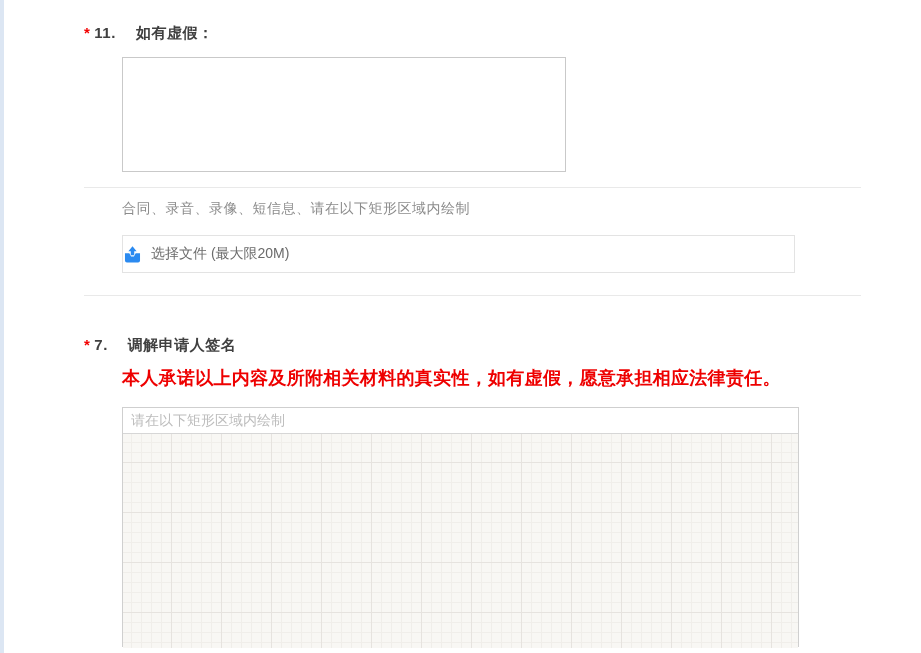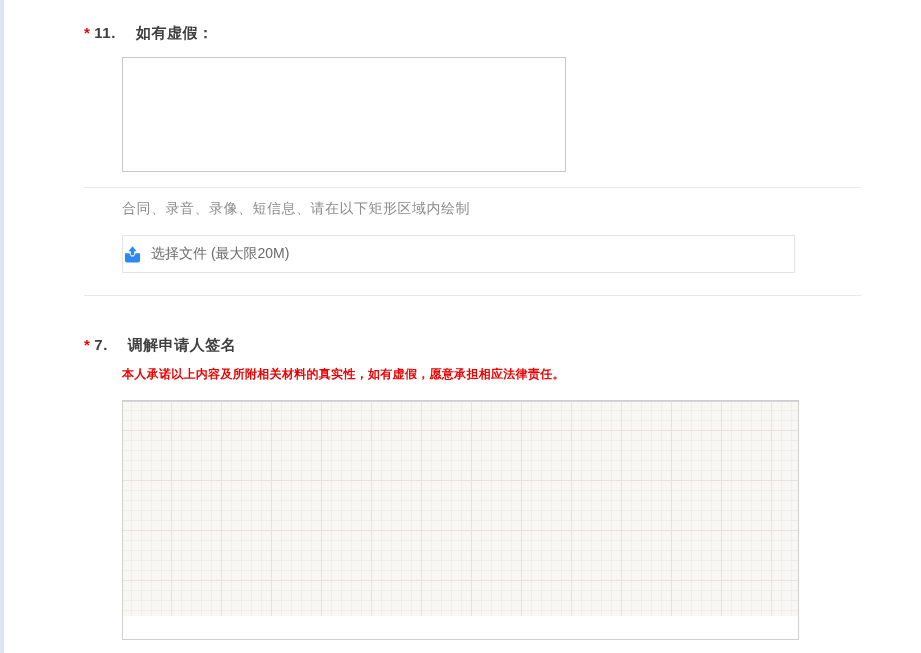--- a/index.html
+++ b/index.html
@@ -55,21 +55,21 @@
     background: #ffffff;
     display: flex; align-items: center; justify-content: flex-start;
     gap: 9px;
     cursor: pointer;
   }
   .upload-box .upload-text { font-size: 14px; color: #6b6b6b; }
   .upload-icon-svg { width: 19px; height: 19px; display: block; }
   .q13-label { margin-top: 40px; }
   .q13-warning {
     margin: 11px 0 0 38px;
-    font-size: 12px; font-weight: bold; color: #ee0000;
+    font-size: 18px; font-weight: bold; color: #ee0000;
     letter-spacing: 0.3px;
   }
   .signature-pad {
     margin: 17px 0 0 38px;
     width: 677px; height: 240px;
     border: 1px solid #cfcfcf;
     background: #ffffff;
   }
   .signature-hint {
     height: 25px;
@@ -116,16 +116,17 @@
     </span>
     <span class="upload-text">选择文件 (最大限20M)</span>
   </div>
   <div class="divider divider-2"></div>
 
   <div class="q-label q13-label">
     <span class="req">*</span><span class="num">7.</span><span>调解申请人签名</span>
   </div>
   <div class="q13-warning">本人承诺以上内容及所附相关材料的真实性，如有虚假，愿意承担相应法律责任。</div>
   <div class="signature-pad">
+    <div class="signature-hint">请在以下矩形区域内绘制</div>
     <div class="signature-grid"></div>
   </div>
 
 </div>
 
 </body></html>

